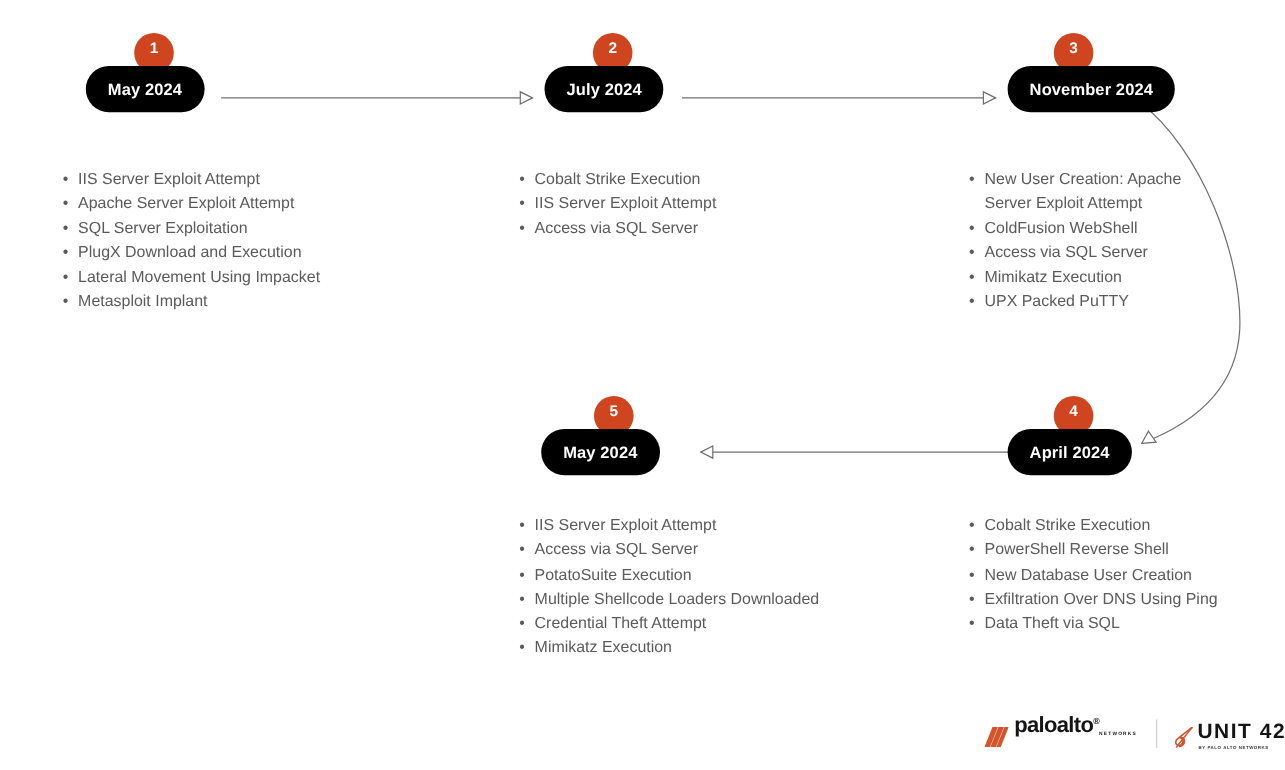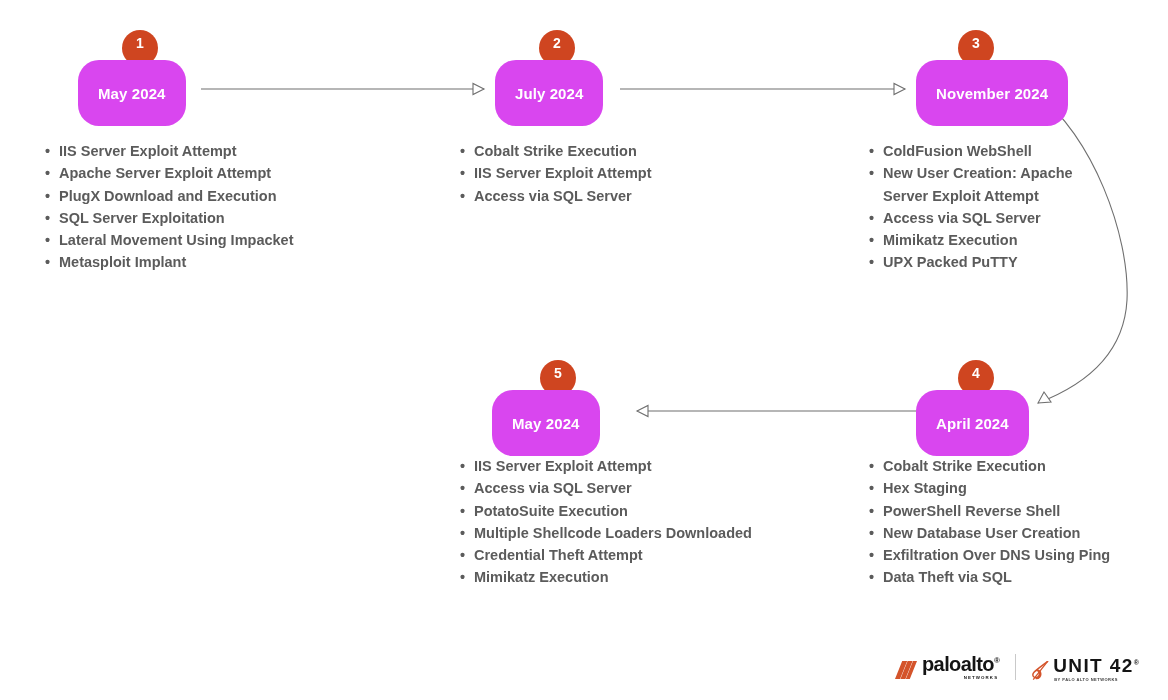--- a/index.html
+++ b/index.html
@@ -32,22 +32,22 @@
   
   .node-group {
     position: absolute;
   }
   .pill {
     position: relative;
     display: inline-flex;
     align-items: center;
     justify-content: center;
     height: 42px;
-    padding: 12px 20px;
-    background: #d946ef;
+    padding: 0 20px;
+    background: #000000;
     border-radius: 21px;
     z-index: 2;
   }
   .pill-label {
     color: #ffffff;
     font-size: 15px;
     font-weight: bold;
     letter-spacing: 0.1px;
     white-space: nowrap;
   }
@@ -68,23 +68,22 @@
     font-weight: bold;
     line-height: 1;
     position: relative;
     top: -5px;
   }
 
   
   .bullets {
     position: absolute;
     list-style: none;
-    margin: 4px;
+    margin: 16px;
     padding: 0;
-    font-weight: bold;
   }
   .bullets li {
     position: relative;
     color: #5b5b5b;
     font-size: 14.5px;
     line-height: 22.3px;
     padding-left: 15px;
     white-space: normal;
   }
   .bullets li::before {
@@ -112,23 +111,22 @@
     height: 34px;
   }
   .pan-mark {
     width: 22px;
     height: 18px;
     margin-right: 5px;
     margin-bottom: 5px;
   }
   .pan-wordmark {
     display: flex;
-    flex-direction: column;
     align-items: flex-end;
-    margin-bottom: 3px;
+    margin-bottom: 14px;
   }
   .pan-name {
     font-size: 20px;
     font-weight: bold;
     color: #141414;
     letter-spacing: -0.6px;
     line-height: 20px;
   }
   .pan-name sup {
     font-size: 8px;
@@ -222,22 +220,22 @@
     <div class="badge" style="left:44px; top:-30px;">
       <span class="badge-num">1</span>
     </div>
     <div class="pill">
       <span class="pill-label">May 2024</span>
     </div>
   </div>
   <ul class="bullets" style="left:40px; top:136px; width:330px;">
     <li>IIS Server Exploit Attempt</li>
     <li>Apache Server Exploit Attempt</li>
+    <li>SQL Server Exploitation</li>
     <li>PlugX Download and Execution</li>
-    <li>SQL Server Exploitation</li>
     <li>Lateral Movement Using Impacket</li>
     <li>Metasploit Implant</li>
   </ul>
 
   <div class="node-group" style="left:495px; top:60px;">
     <div class="badge" style="left:44px; top:-30px;">
       <span class="badge-num">2</span>
     </div>
     <div class="pill">
       <span class="pill-label">July 2024</span>
@@ -251,38 +249,37 @@
 
   <div class="node-group" style="left:916px; top:60px;">
     <div class="badge" style="left:42px; top:-30px;">
       <span class="badge-num">3</span>
     </div>
     <div class="pill">
       <span class="pill-label">November 2024</span>
     </div>
   </div>
   <ul class="bullets" style="left:864px; top:136px; width:216px;">
+    <li>New User Creation: Apache Server Exploit Attempt</li>
     <li>ColdFusion WebShell</li>
-    <li>New User Creation: Apache Server Exploit Attempt</li>
     <li>Access via SQL Server</li>
     <li>Mimikatz Execution</li>
     <li>UPX Packed PuTTY</li>
   </ul>
 
   <div class="node-group" style="left:916px; top:390px;">
     <div class="badge" style="left:42px; top:-30px;">
       <span class="badge-num">4</span>
     </div>
     <div class="pill">
       <span class="pill-label">April 2024</span>
     </div>
   </div>
   <ul class="bullets" style="left:864px; top:451px; width:270px;">
     <li>Cobalt Strike Execution</li>
-    <li>Hex Staging</li>
     <li>PowerShell Reverse Shell</li>
     <li>New Database User Creation</li>
     <li>Exfiltration Over DNS Using Ping</li>
     <li>Data Theft via SQL</li>
   </ul>
 
   <div class="node-group" style="left:492px; top:390px;">
     <div class="badge" style="left:48px; top:-30px;">
       <span class="badge-num">5</span>
     </div>

